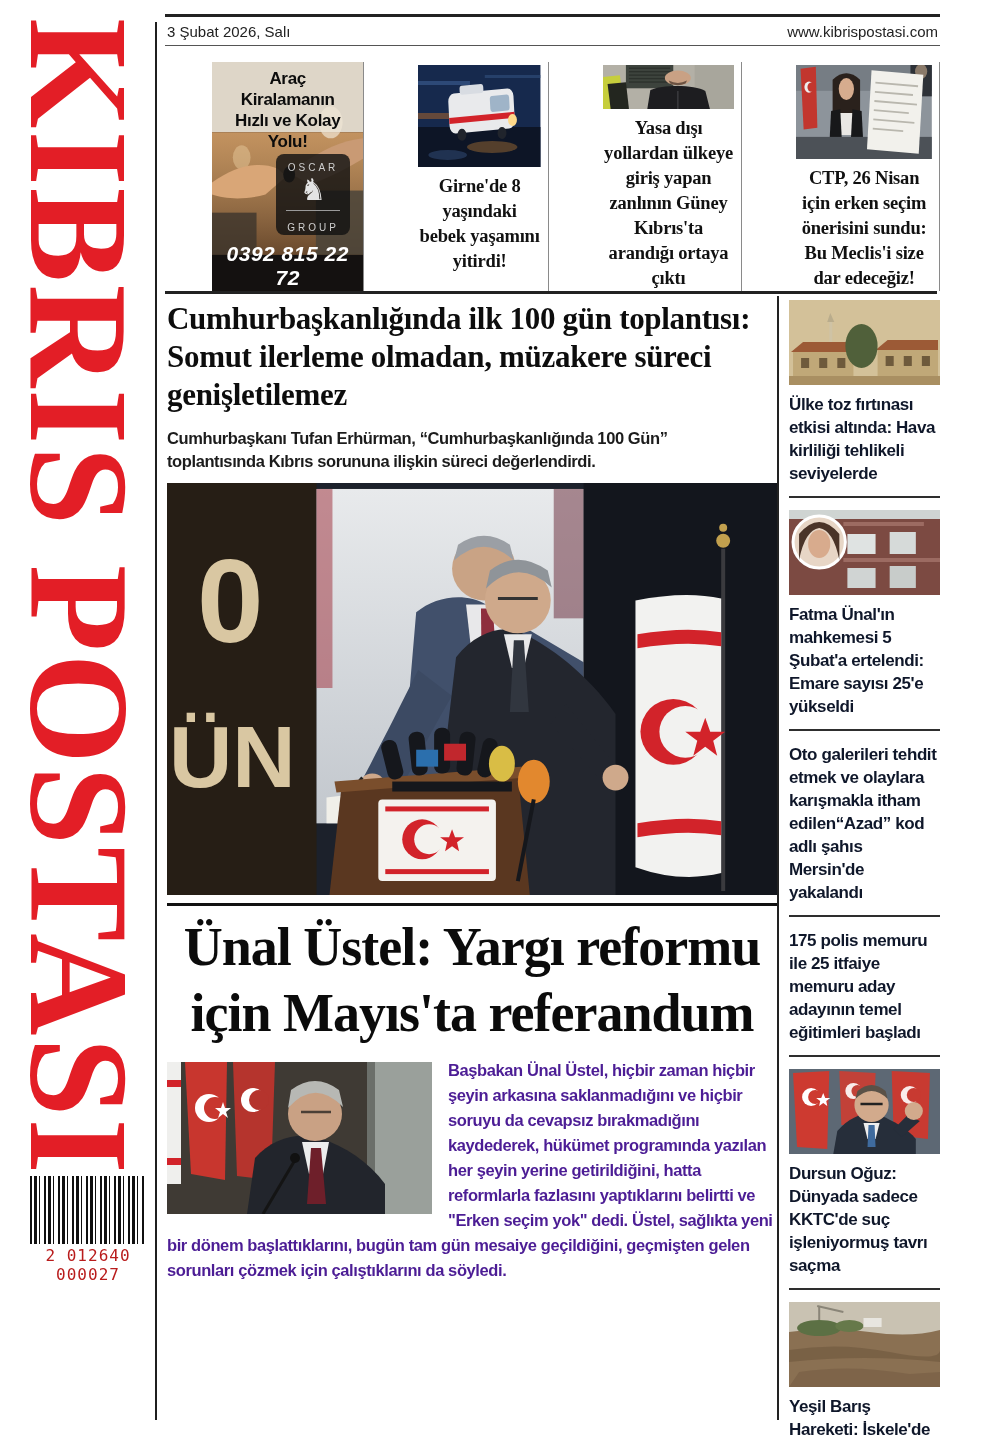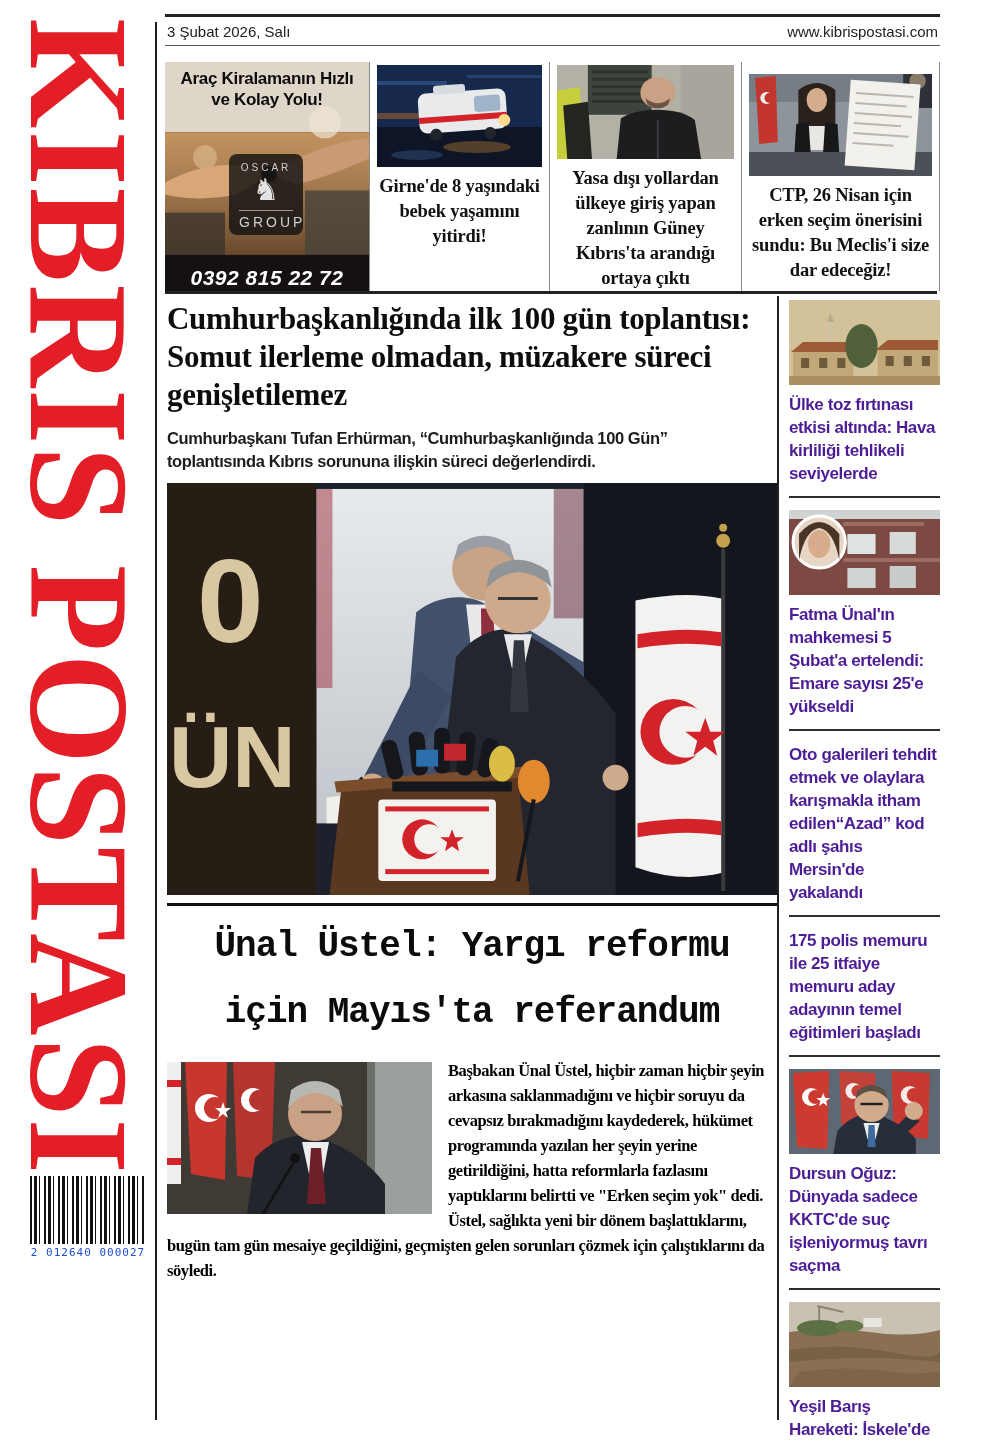--- a/index.html
+++ b/index.html
@@ -8,78 +8,78 @@
 
   
   .mast-title{position:absolute;left:4px;top:18px;height:1150px;
     writing-mode:vertical-rl;text-orientation:mixed;
     font-family:"Liberation Serif",serif;font-weight:700;
     font-size:142px;line-height:150px;letter-spacing:2px;color:#e31e26;white-space:nowrap;}
   .mast-rule{position:absolute;left:155px;top:22px;width:2px;height:1398px;background:#1f1f1f;}
   .barcode{position:absolute;left:30px;top:1176px;width:116px;height:68px;
     background:repeating-linear-gradient(90deg,#101010 0 2px,#fff 2px 4px,#101010 4px 7px,#fff 7px 9px,#101010 9px 10px,#fff 10px 14px);}
   .barcode-num{position:absolute;left:22px;top:1246px;width:132px;text-align:center;
-    font-family:"DejaVu Sans Mono",monospace;font-size:11px;letter-spacing:1px;color:#1d4ed8;}
+    font-family:"DejaVu Sans Mono",monospace;font-size:16px;letter-spacing:1px;color:#b91c1c;}
 
   
   .hdr{position:absolute;left:165px;top:14px;width:775px;}
   .hdr-rule-top{height:3px;background:#222;}
   .hdr-row{display:flex;justify-content:space-between;align-items:center;padding:6px 2px 5px;}
   .hdr-date{font-size:15px;color:#222;}
   .hdr-site{font-size:15px;color:#222;}
   .hdr-rule-bot{height:1px;background:#555;}
 
   
   .toprow{position:absolute;left:165px;top:62px;width:775px;height:229px;display:flex;}
-  .tile{border-right:1px solid #8a8a8a;box-sizing:border-box;}
+  .tile{border-right:1px solid #8a8a8a;box-sizing:border-box;margin-left:47px;}
   .tile:last-child{border-right:1px solid #8a8a8a;justify-content:center;}
   .tile-news{padding:3px 7px 0 7px;display:flex;flex-direction:column;}
   .thumb{width:100%;height:102px;display:block;}
   .tile-cap{margin-top:7px;text-align:center;font-family:"Liberation Serif",serif;
     font-weight:700;font-size:18.5px;line-height:25px;letter-spacing:-0.2px;color:#111;}
 
   
   .ad{position:relative;width:205px;background:#000;overflow:hidden;}
   .ad-photo{position:absolute;inset:0;width:100%;height:100%;}
   .ad-head{position:absolute;top:6px;left:0;width:100%;text-align:center;
     font-weight:700;font-size:17px;line-height:21px;color:#0c0c0c;letter-spacing:-0.3px;padding:0 10px;box-sizing:border-box;}
   .ad-badge{position:absolute;left:64px;top:92px;width:74px;height:81px;border-radius:8px;
     background:rgba(18,18,18,0.82);color:#cfcfcf;text-align:center;padding-top:8px;box-sizing:border-box;}
   .ad-badge .bt{font-size:10px;letter-spacing:3px;}
   .ad-badge .horse{font-size:30px;line-height:34px;color:#e4e4e4;}
-  .ad-badge .bl{font-size:14px;letter-spacing:3px;border-top:1px solid #9a9a9a;margin:3px 10px 0;padding-top:3px;}
+  .ad-badge .bl{font-size:10px;letter-spacing:3px;border-top:1px solid #9a9a9a;margin:3px 10px 0;padding-top:11px;}
   .ad-phone{position:absolute;bottom:1px;left:0;width:100%;text-align:center;
     font-style:italic;font-weight:700;font-size:21px;color:#fff;letter-spacing:0.5px;}
 
   
   .rule-a{position:absolute;left:165px;top:291px;width:772px;height:3px;background:#222;}
   .side-rule{position:absolute;left:777px;top:296px;width:2px;height:1124px;background:#222;}
 
   
   .lead{position:absolute;left:167px;top:300px;width:612px;}
   .lead-h1{font-family:"Liberation Serif",serif;font-weight:700;font-size:31px;
     line-height:38px;letter-spacing:-0.3px;color:#0d0d0d;}
   .standfirst{margin-top:13px;font-weight:700;font-size:16.5px;line-height:23px;
     letter-spacing:-0.4px;color:#1c1c1c;width:560px;}
   .main-photo{display:block;margin-top:10px;width:610px;height:412px;}
 
   
   .story2{position:absolute;left:167px;top:903px;width:610px;}
   .rule-b{height:3px;background:#111;}
-  .lead-h2{margin-top:8px;text-align:center;font-family:Liberation Mono, monospace;
-    font-weight:700;font-size:36px;line-height:66px;letter-spacing:-1px;color:#0b0b0b;}
+  .lead-h2{margin-top:8px;text-align:center;font-family:Liberation Serif, serif;
+    font-weight:700;font-size:54px;line-height:66px;letter-spacing:-1px;color:#0b0b0b;}
   .story2-body{margin-top:12px;overflow:hidden;}
   .photo2{float:left;width:265px;height:152px;margin:4px 16px 4px 0;display:block;}
-  .body-text{font-weight:700;font-size:16.5px;line-height:25px;letter-spacing:-0.4px;color:#000000;font-family:Liberation Serif, serif;}
+  .body-text{font-weight:700;font-size:16.5px;line-height:25px;letter-spacing:-0.4px;color:#4c1d95;}
 
   
   .sidebar{position:absolute;left:789px;top:300px;width:151px;}
   .sb-item{margin-bottom:0;}
   .sb-thumb{width:151px;height:85px;display:block;margin-bottom:8px;}
-  .sb-cap{font-weight:700;font-size:17px;line-height:23px;letter-spacing:-0.4px;color:#4c1d95;}
+  .sb-cap{font-weight:700;font-size:17px;line-height:23px;letter-spacing:-0.4px;color:#0f172a;}
   .sb-div{height:2px;background:#2e2e2e;margin:11px 0 12px 0;}
 </style>
 </head>
 <body>
 
 <div id="page">
 
   <div class="mast-title">KIBRIS POSTASI</div>
   <div class="mast-rule"></div>
   <div class="barcode"></div>

